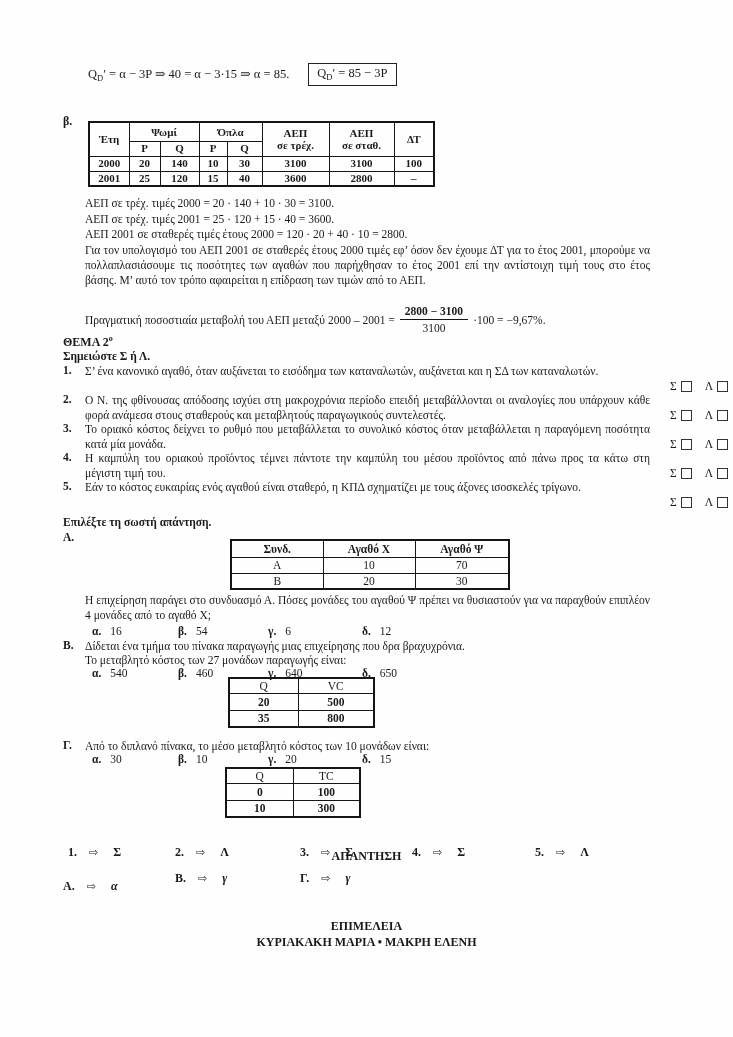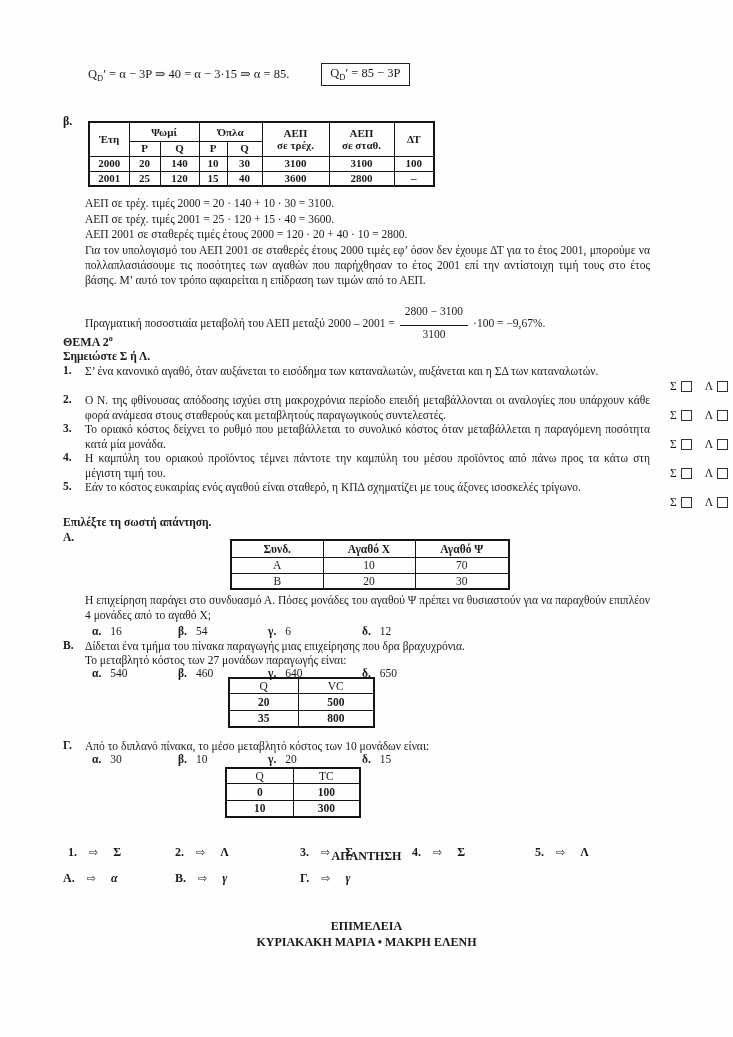--- a/index.html
+++ b/index.html
@@ -8,41 +8,41 @@
     position: relative; width: 733px; height: 1037px;
     background: #fefefe;
     font-family: "Liberation Serif", "DejaVu Serif", serif;
     color: #1a1a1a; overflow: hidden;
   }
   .abs { position: absolute; }
   .b { font-weight: 700; }
   .body-text { font-size: 11.5px; line-height: 15px; }
   .just { text-align: justify; text-justify: inter-word; }
 
-  .formula-row { display: flex; align-items: center; gap: 32px; font-size: 12.5px; }
+  .formula-row { display: flex; align-items: center; gap: 19px; font-size: 12.5px; }
   .fsub { font-size: 8.5px; vertical-align: -3px; }
   .fboxed { border: 1.3px solid #222; padding: 2px 8px 3px 8px; }
 
   table { border-collapse: collapse; }
   .dtab { border: 2px solid #151515; }
   .dtab td { border: 1.3px solid #151515; text-align: center; vertical-align: middle; padding: 0 2px; }
   .gdp td { font-size: 11px; font-weight: 700; line-height: 12.5px; }
   .gdp .h1 td { height: 19px; }
   .gdp .h2 td { height: 15px; }
   .gdp .dr td { height: 15px; }
 
   .tbA td { font-size: 11.5px; height: 16px; }
   .tbA .hdr td { font-weight: 700; height: 17px; }
 
   .tbQ td { font-size: 11.5px; }
   .tbQ .hdr td { font-weight: 400; height: 15px; }
   .tbQ .data td { font-weight: 700; height: 17px; }
 
   .frac { display: inline-block; text-align: center; margin: 0 5px; font-size: 11.5px; line-height: 14px; }
-  .frac .fnum { padding: 0 5px 7px 5px; border-bottom: 1.2px solid #151515; }
+  .frac .fnum { padding: 0 5px 1px 5px; border-bottom: 1.2px solid #151515; font-weight: bold; }
   .frac .fden { padding: 1px 5px 0 5px; }
   .rc-row { display: flex; align-items: center; font-size: 11.5px; margin-top: 16px; }
 
   .sup { font-size: 8px; vertical-align: 5px; }
 
   .item { position: absolute; left: 63px; width: 665px; height: 29px; }
   .inum { position: absolute; left: 0; top: 0; font-weight: 700; font-size: 11.5px; }
   .itext { margin-left: 22px; width: 565px; font-size: 11.5px; line-height: 14.5px; }
   .slg { position: absolute; right: 0; bottom: 1px; font-size: 11.5px; white-space: nowrap; }
   .sq { display: inline-block; width: 11px; height: 11px; border: 1.2px solid #333; margin-left: 4px; vertical-align: -1.5px; background: #fff; }
@@ -277,21 +277,21 @@
 
   <div class="abs" style="left:0; top:845px; width:726px; height:16px;">
     <span class="ansi" style="left:68px;"><span class="an">1.</span><span class="arrow">⇨</span><span class="av">Σ</span></span>
     <span class="ansi" style="left:175px;"><span class="an">2.</span><span class="arrow">⇨</span><span class="av">Λ</span></span>
     <span class="ansi" style="left:300px;"><span class="an">3.</span><span class="arrow">⇨</span><span class="av">Σ</span></span>
     <span class="ansi" style="left:412px;"><span class="an">4.</span><span class="arrow">⇨</span><span class="av">Σ</span></span>
     <span class="ansi" style="left:535px;"><span class="an">5.</span><span class="arrow">⇨</span><span class="av">Λ</span></span>
   </div>
 
   <div class="abs" style="left:0; top:871px; width:733px; height:16px;">
-    <span class="ansi" style="left:63px;"><span class="an">Α.</span><span class="arrow">⇨</span><span class="av it">α</span></span>
+    <span class="ansi" style="left:63px;margin-top:8px;"><span class="an">Α.</span><span class="arrow">⇨</span><span class="av it">α</span></span>
     <span class="ansi" style="left:175px;"><span class="an">Β.</span><span class="arrow">⇨</span><span class="av it">γ</span></span>
     <span class="ansi" style="left:300px;"><span class="an">Γ.</span><span class="arrow">⇨</span><span class="av it">γ</span></span>
   </div>
 
   <div class="abs b center" style="top:919px; font-size:12px;">ΕΠΙΜΕΛΕΙΑ</div>
   <div class="abs b center" style="top:935px; font-size:12px;">ΚΥΡΙΑΚΑΚΗ ΜΑΡΙΑ • ΜΑΚΡΗ ΕΛΕΝΗ</div>
 
 </div>
 
 </body></html>

